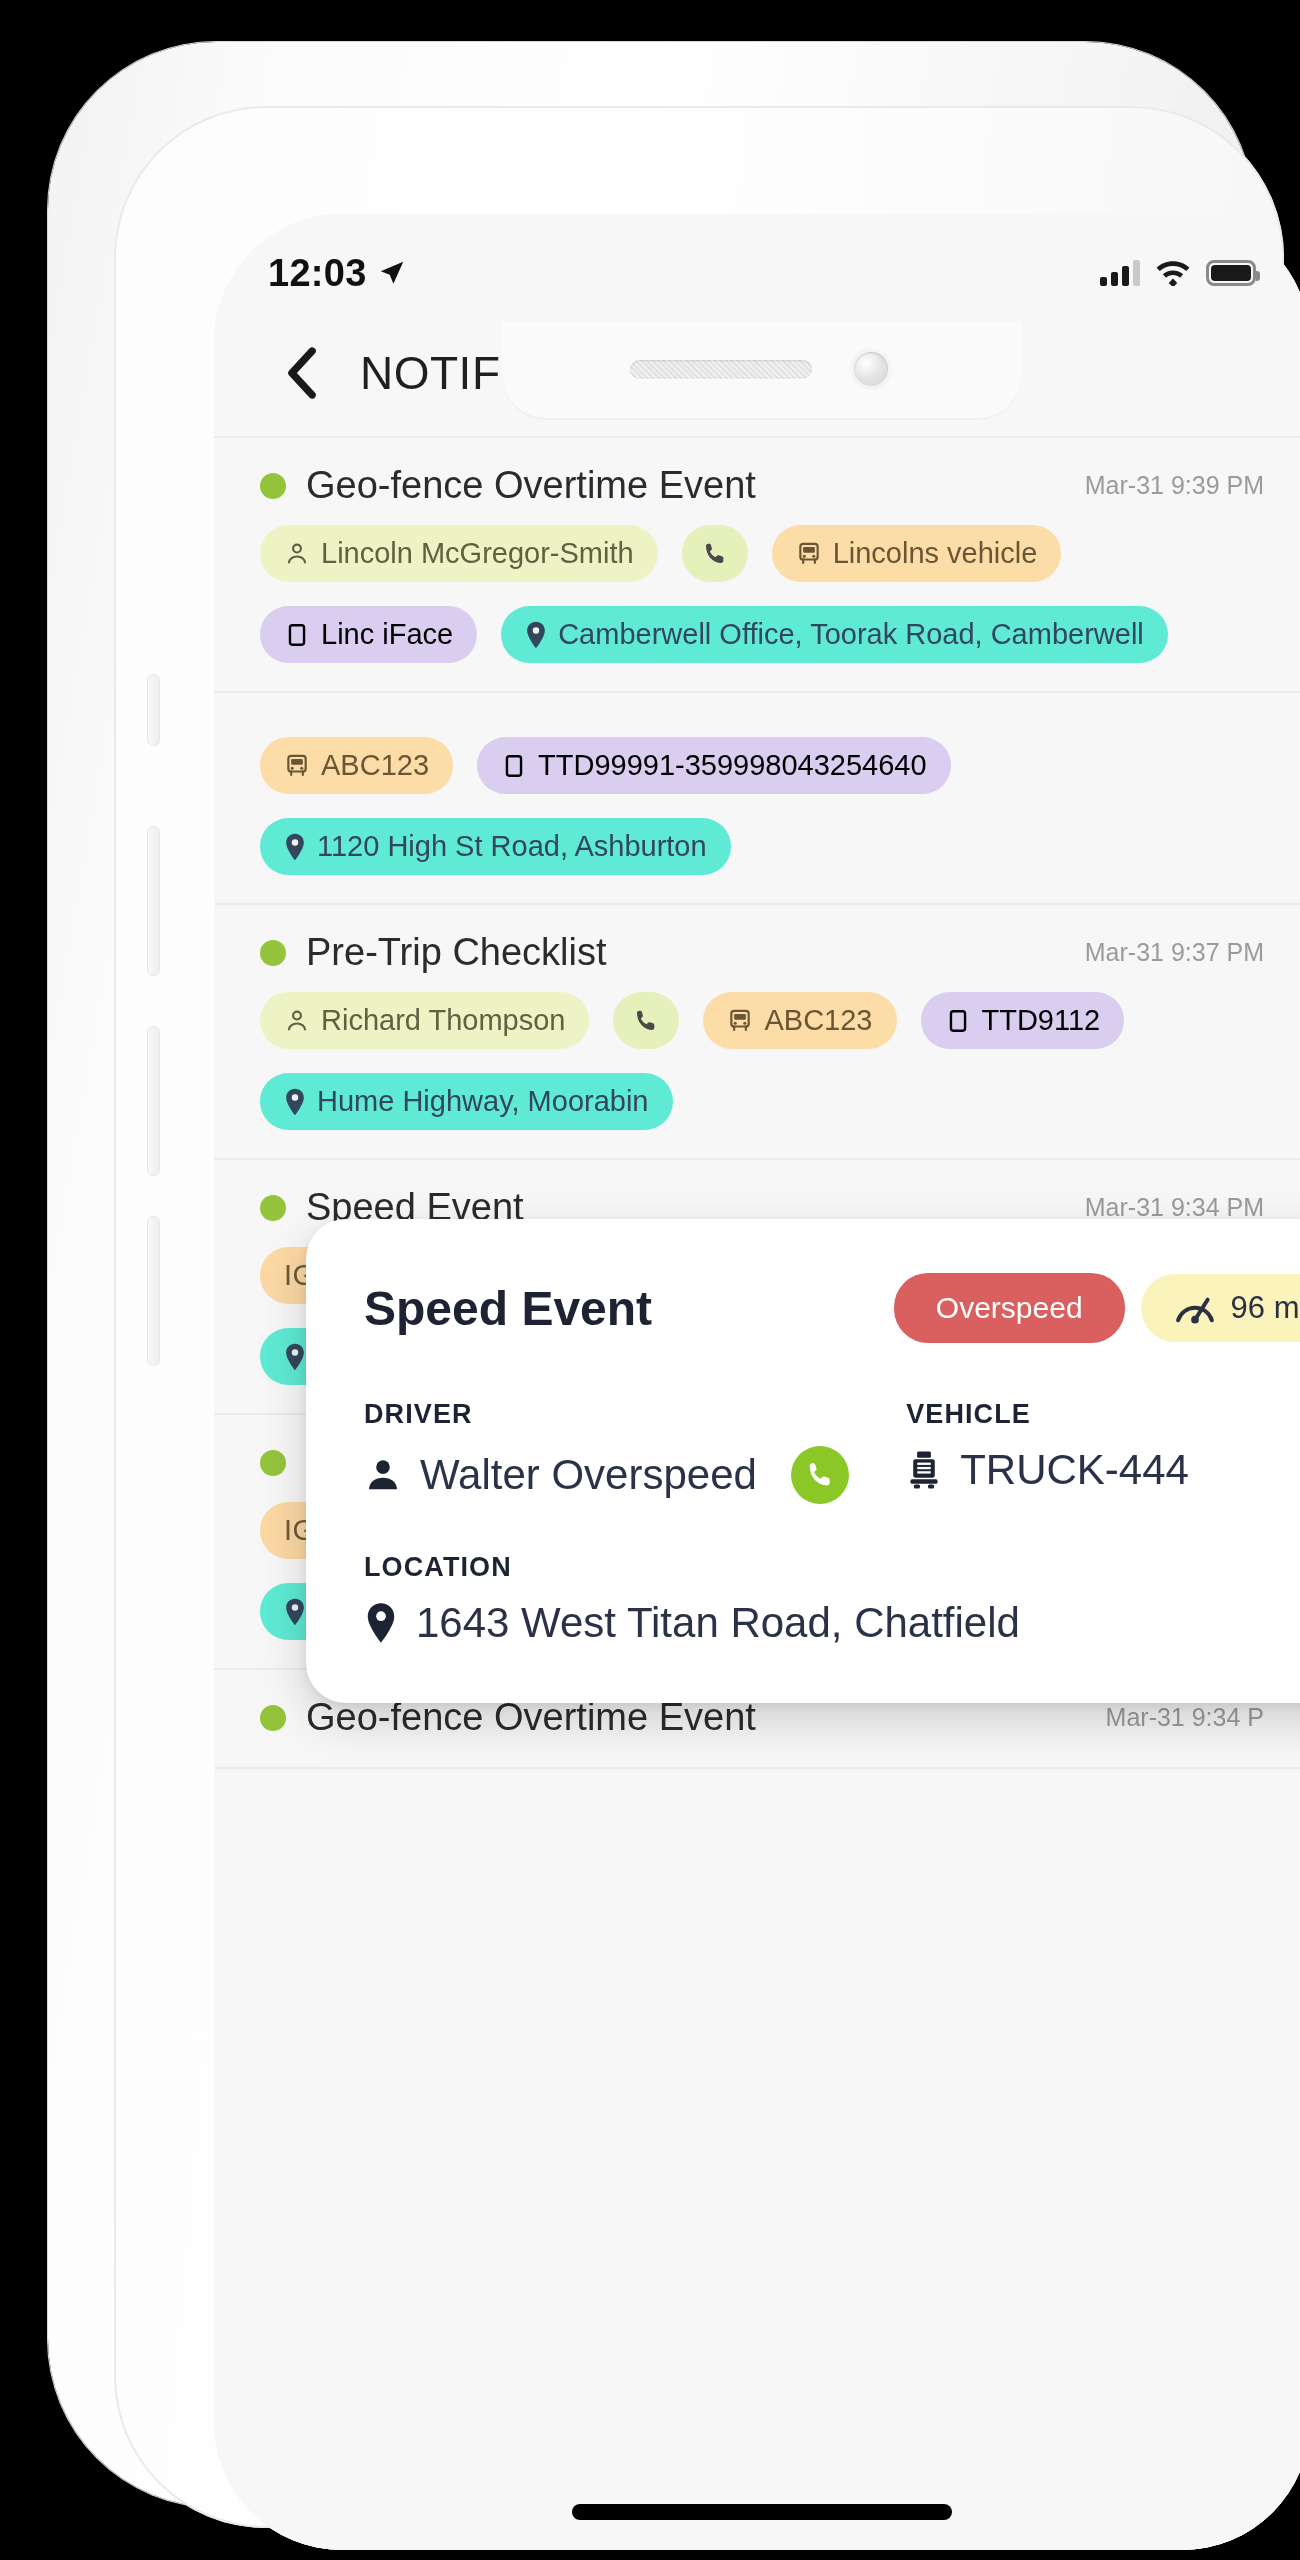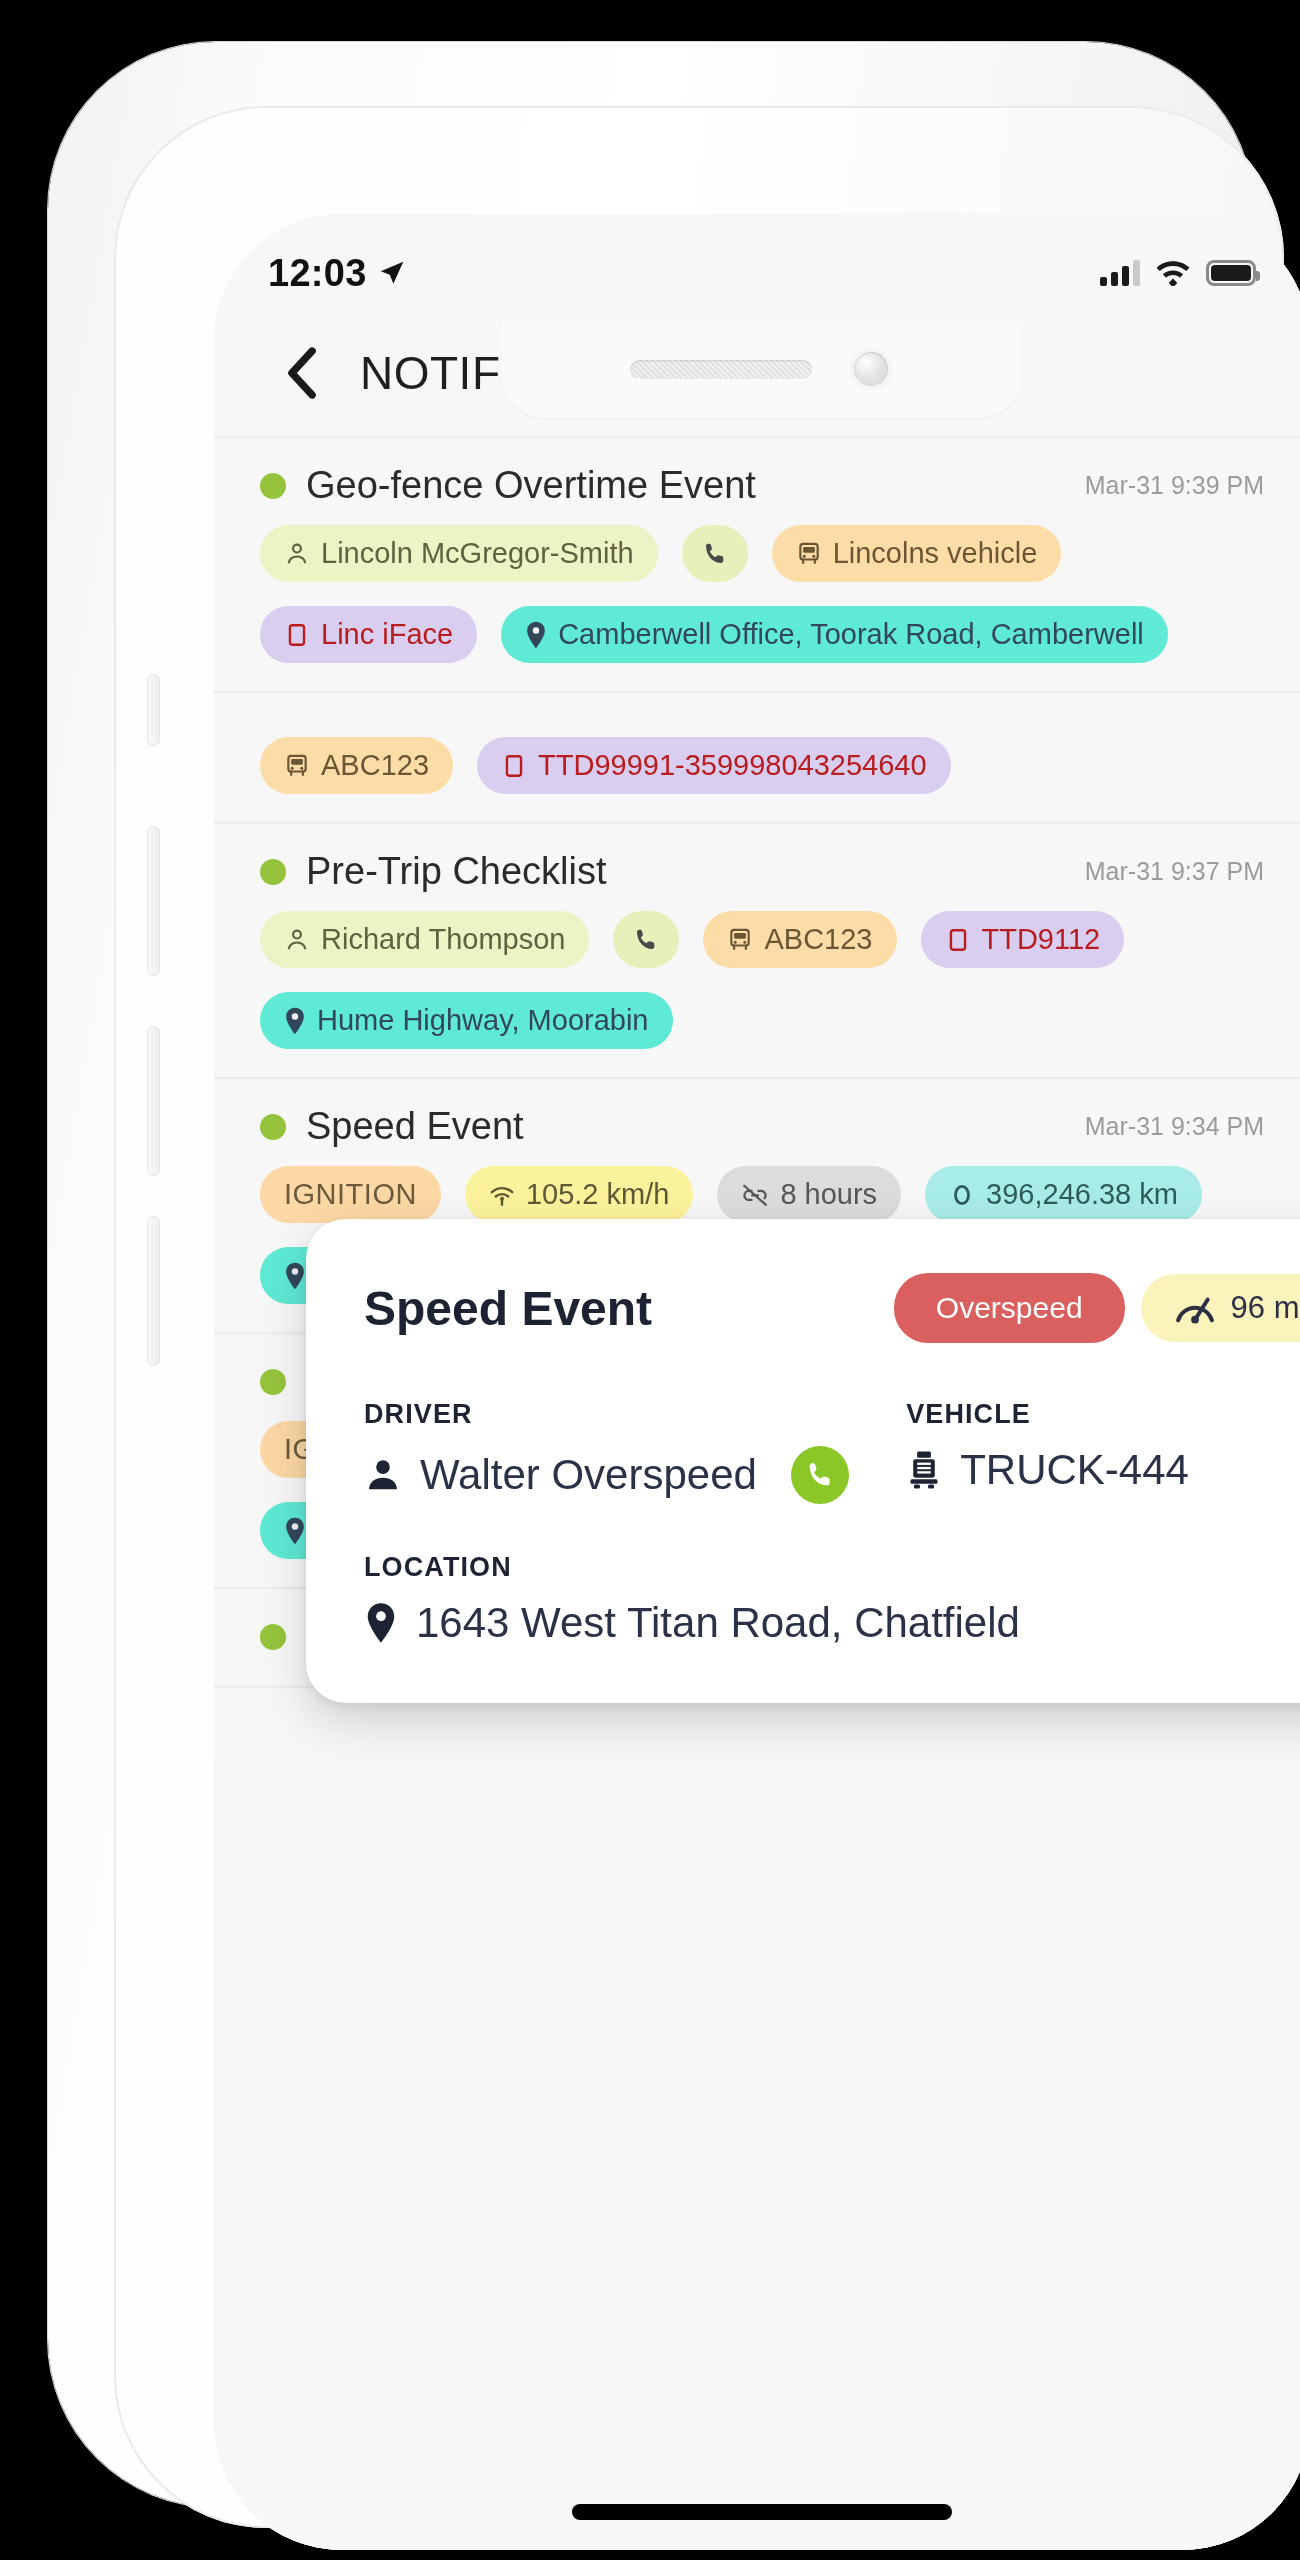--- a/index.html
+++ b/index.html
@@ -149,21 +149,21 @@
   }
   .chips { display: flex; flex-wrap: wrap; gap: 24px; margin-top: 18px; }
   .chip {
     display: inline-flex; align-items: center; gap: 11px;
     padding: 12px 24px; border-radius: 34px;
     font-size: 29px; color: #4a4a4a; white-space: nowrap;
   }
   .chip.person  { background: #eef3c5; color: #5f6141; }
   .chip.phone   { background: #e6f0bb; padding: 12px 20px; }
   .chip.vehicle { background: #fcdda8; color: #6a5634; justify-content: flex-end; }
-  .chip.device  { background: #d9cdf0; color: #b91c1c; }
+  .chip.device  { background: #d9cdf0; color: #000000; }
   .chip.place   { background: #5eead4; color: #33475c; }
   .chip.ign     { background: #fcd8a4; color: #6b5a3b; letter-spacing: .5px; }
   .chip.speed   { background: #fbf39c; color: #5d5835; }
   .chip.dur     { background: #dcdcdc; color: #575757; }
   .chip.odo     { background: #a8ece8; color: #2f5c5a; }
   .chip svg { flex: 0 0 auto; display: block; }
 
   
   .overlay {
     position: absolute;
@@ -339,20 +339,29 @@
                     </span>
                     <span>ABC123</span>
                   </span>
                   <span class="chip device">
                     <span style="display: inline-flex;">
                       <svg width="26" height="26" viewBox="0 0 24 24">
                         <rect x="5.5" y="3" width="13" height="18" rx="2.2" fill="none" stroke="currentColor" stroke-width="2.2"></rect>
                       </svg>
                     </span>
                     <span>TTD99991-359998043254640</span>
+                  </span>
+                  <span class="chip place">
+                    <span style="display: inline-flex;">
+                      <svg width="22" height="28" viewBox="0 0 20 26">
+                        <path d="M10 0.8C5.4.8 1.8 4.4 1.8 9c0 6 8.2 16.2 8.2 16.2S18.2 15 18.2 9c0-4.6-3.6-8.2-8.2-8.2z" fill="currentColor"></path>
+                        <circle cx="10" cy="8.8" r="3" fill="#fff" fill-opacity=".92"></circle>
+                      </svg>
+                    </span>
+                    <span>1120 High St Road, Ashburton</span>
                   </span>
                 </div>
               </div>
               <div class="notif">
                 <div class="notif-head">
                   <span class="dot" style="background: rgb(149, 196, 60);"></span>
                   <span class="notif-title">Pre-Trip Checklist</span>
                   <span class="notif-time">Mar-31 9:37 PM</span>
                 </div>
                 <div class="chips">

